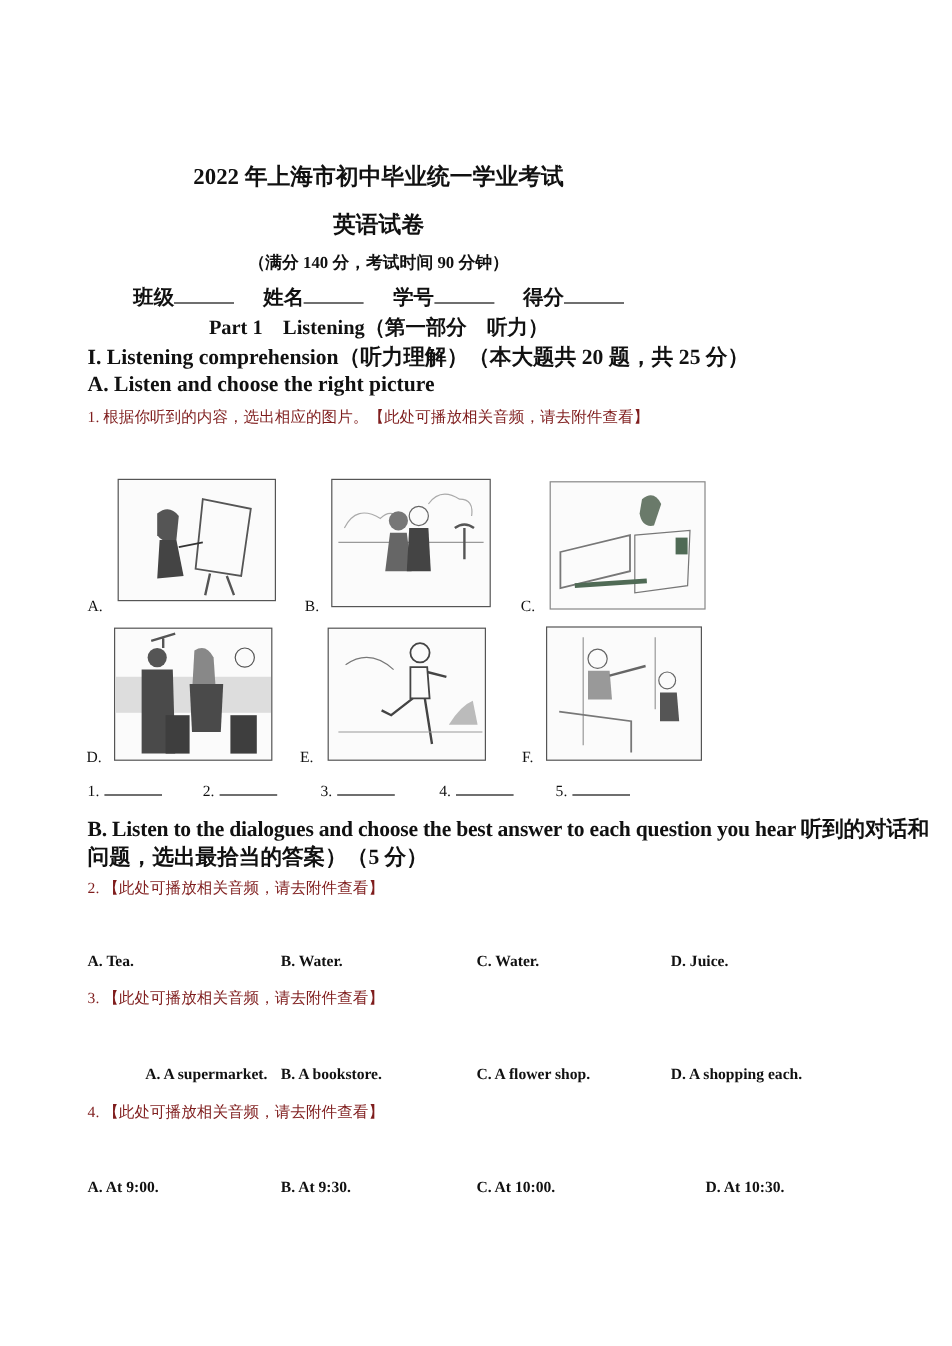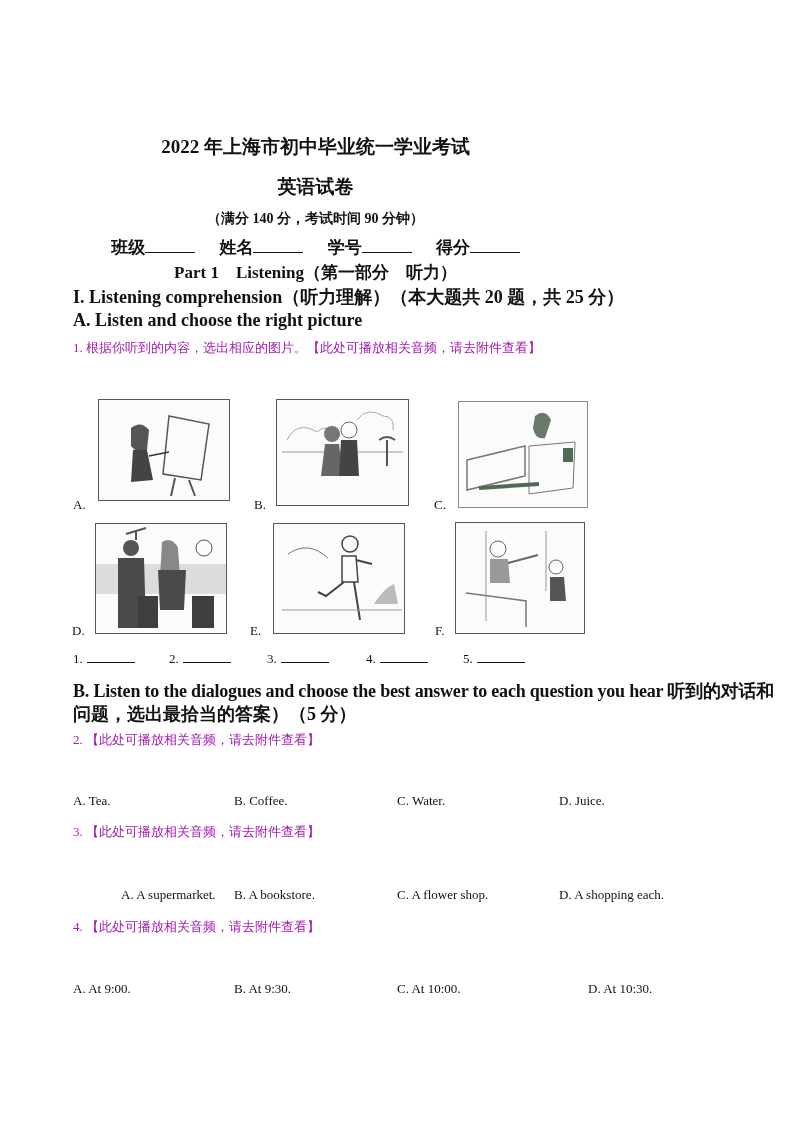--- a/index.html
+++ b/index.html
@@ -8,27 +8,27 @@
   .abs { position:absolute; white-space:nowrap; }
   .center { left:0; width:631px; text-align:center; }
   .title { top:134px; font-size:19px; font-weight:bold; }
   .subtitle { top:174px; font-size:19px; font-weight:bold; }
   .score { top:210px; font-size:14px; font-weight:bold; }
   .fields { top:236px; font-size:17px; font-weight:bold; }
   .fields span.f { display:inline-block; margin:0 10px; }
   .blank { display:inline-block; width:50px; border-bottom:1px solid #111; height:12px; vertical-align:baseline; }
   .part { top:261px; font-size:17px; font-weight:bold; }
   .bold14 { font-size:18px; font-weight:bold; left:73px; }
-  .norm { font-size:13px; left:73px; color:#a21caf; }
+  .norm { font-size:13px; left:73px; color:#7f1d1d; }
   .pic { position:absolute; border:1.5px solid #555; background:#fbfbfb; overflow:hidden; }
   .pic svg { width:100%; height:100%; display:block; }
   .plabel { position:absolute; font-size:13px; }
   .ans { position:absolute; top:651px; font-size:13px; }
   .ans .blank { width:48px; margin-left:4px; height:11px; }
-  .opt { position:absolute; font-size:13px; }
+  .opt { position:absolute; font-size:13px;font-weight:bold; }
 </style>
 </head>
 <body>
 
 <div class="abs center title">2022 年上海市初中毕业统一学业考试</div>
 <div class="abs center subtitle">英语试卷</div>
 <div class="abs center score">（满分 140 分，考试时间 90 分钟）</div>
 <div class="abs center fields">
   <span class="f"><span>班级</span><span class="blank"></span></span>
   <span class="f"><span>姓名</span><span class="blank"></span></span>
@@ -118,21 +118,21 @@
 <div class="ans" style="left:169px;"><span>2.</span><span class="blank"></span></div>
 <div class="ans" style="left:267px;"><span>3.</span><span class="blank"></span></div>
 <div class="ans" style="left:366px;"><span>4.</span><span class="blank"></span></div>
 <div class="ans" style="left:463px;"><span>5.</span><span class="blank"></span></div>
 
 <div class="abs bold14" style="top:679px; letter-spacing:-0.2px;">B. Listen to the dialogues and choose the best answer to each question you hear 听到的对话和</div>
 <div class="abs bold14" style="top:702px;">问题，选出最拾当的答案）（5 分）</div>
 
 <div class="abs norm" style="top:731px;">2. 【此处可播放相关音频，请去附件查看】</div>
 <div class="opt" style="left:73px; top:793px;">A. Tea.</div>
-<div class="opt" style="left:234px; top:793px;">B. Coffee.</div>
+<div class="opt" style="left:234px; top:793px;">B. Water.</div>
 <div class="opt" style="left:397px; top:793px;">C. Water.</div>
 <div class="opt" style="left:559px; top:793px;">D. Juice.</div>
 
 <div class="abs norm" style="top:823px;">3. 【此处可播放相关音频，请去附件查看】</div>
 <div class="opt" style="left:73px; top:887px;margin-left:48px;">A. A supermarket.</div>
 <div class="opt" style="left:234px; top:887px;">B. A bookstore.</div>
 <div class="opt" style="left:397px; top:887px;">C. A flower shop.</div>
 <div class="opt" style="left:559px; top:887px;">D. A shopping each.</div>
 
 <div class="abs norm" style="top:918px;">4. 【此处可播放相关音频，请去附件查看】</div>

